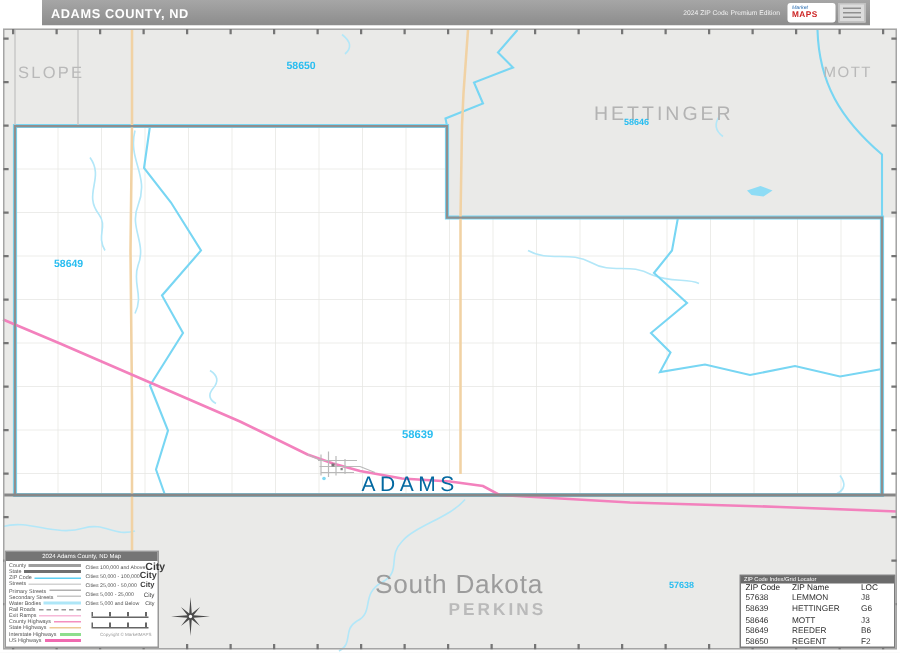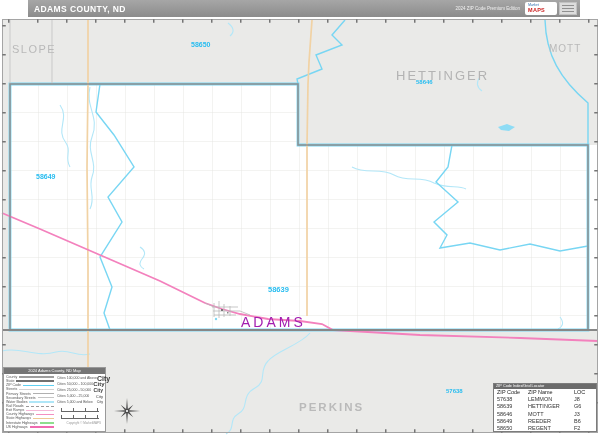--- a/index.html
+++ b/index.html
@@ -23,21 +23,21 @@
   #map{position:absolute;left:0;top:17px;width:600px;height:418px;background:#fff;}
   #map svg{position:absolute;left:0;top:0;}
 
   .maplabel{position:absolute;white-space:nowrap;pointer-events:none;}
   .county-name{color:#b3b3b3;}
   .zip{color:#29bdf0;font-weight:bold;}
 
   .lb-slope{left:12px;top:26px;font-size:11px;letter-spacing:1.5px;color:#b9b9b9;}
   .lb-hettinger{left:396px;top:51px;font-size:13px;letter-spacing:2px;}
   .lb-grant{left:549px;top:26px;font-size:10px;letter-spacing:1px;color:#b9b9b9;}
-  .lb-adams{left:241px;top:297px;font-size:14px;letter-spacing:3px;color:#a21caf;}
+  .lb-adams{left:241px;top:297px;font-size:14px;letter-spacing:3px;color:#0369a1;}
   .lb-sd{left:250px;top:362px;font-size:17.5px;color:#9c9c9c;letter-spacing:.5px;}
   .lb-perkins{left:299px;top:384px;font-size:11.5px;letter-spacing:2px;color:#bababa;font-weight:bold;}
   .lb-58650{left:191px;top:24px;font-size:7px;}
   .lb-58646{left:416px;top:62px;font-size:6px;}
   .lb-58649{left:36px;top:156px;font-size:7px;}
   .lb-58639{left:268px;top:268px;font-size:7.5px;}
   .lb-57638{left:446px;top:371px;font-size:6px;}
 
   
   #legend{position:absolute;left:3px;top:350px;width:103px;height:65px;background:#fff;
@@ -158,20 +158,21 @@
         <path d="M8,414 H592" stroke="#757575" stroke-width="3.5" stroke-dasharray="1.5,27.5" fill="none"></path>
         <path d="M4,8 V410" stroke="#757575" stroke-width="3.5" stroke-dasharray="1.5,27.5" fill="none"></path>
         <path d="M596,8 V410" stroke="#757575" stroke-width="3.5" stroke-dasharray="1.5,27.5" fill="none"></path>
       </g>
     </svg>
 
     <div class="maplabel lb-slope county-name">SLOPE</div>
     <div class="maplabel lb-hettinger county-name">HETTINGER</div>
     <div class="maplabel lb-grant county-name">MOTT</div>
     <div class="maplabel lb-adams county-name">ADAMS</div>
+    <div class="maplabel lb-sd">South Dakota</div>
     <div class="maplabel lb-perkins county-name">PERKINS</div>
     <div class="maplabel lb-58650 zip">58650</div>
     <div class="maplabel lb-58646 zip">58646</div>
     <div class="maplabel lb-58649 zip">58649</div>
     <div class="maplabel lb-58639 zip">58639</div>
     <div class="maplabel lb-57638 zip">57638</div>
 
     <svg style="position:absolute;left:112px;top:379px;" width="30" height="30" viewBox="-15 -15 30 30">
       <polygon fill="#4a4a4a" points="0,-13 0.84,-2.03 6.36,-6.36 2.03,-0.84 13,0 2.03,0.84 6.36,6.36 0.84,2.03 0,13 -0.84,2.03 -6.36,6.36 -2.03,0.84 -13,0 -2.03,-0.84 -6.36,-6.36 -0.84,-2.03"></polygon>
       <circle cx="0" cy="0" r="1.1" fill="#fff"></circle>

